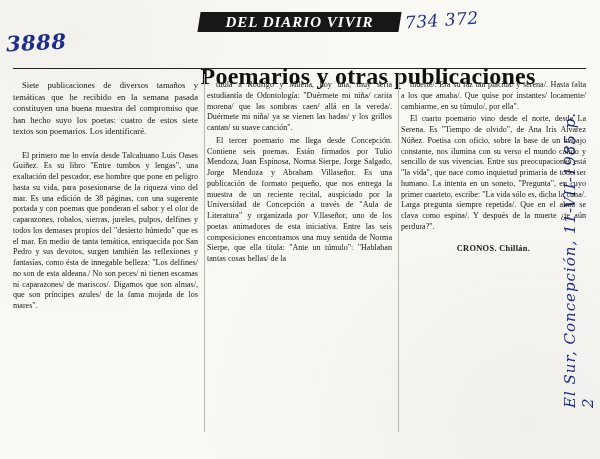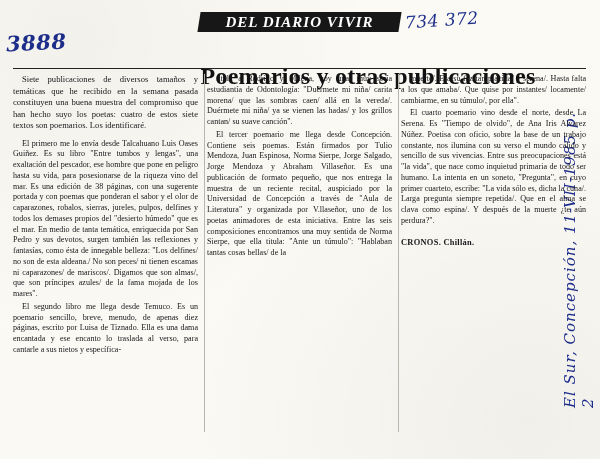--- a/index.html
+++ b/index.html
@@ -109,36 +109,36 @@
     gap:9px;
   }
   .col{
     width:185px;
     font-size:8.1px;
     line-height:1.33;
     text-align:justify;
     color:#17171a;
     position:relative;
   }
-  .col p{margin:0 0 0 0;text-indent:9px;}
+  .col p{margin:6px 0 0 0;text-indent:9px;}
   .col p.first{text-indent:9px;}
   .col p + p{margin-top:2px;}
   .lead{font-size:8.6px;line-height:1.34;text-align:justify;}
 
   .colrule{
     position:absolute;
     top:74px;width:1px;height:358px;
     background:#b9b6ad;
   }
   #cr1{left:204px;}
   #cr2{left:398px;}
 
   .signature{
     margin-top:10px;
-    text-align:left;
+    text-align:center;
     font-size:8.4px;
     font-weight:bold;
     letter-spacing:.3px;
   }
   .spacer{height:7px;}
 </style>
 </head>
 <body>
 
 <div class="page">
@@ -156,21 +156,20 @@
   <div class="rule"></div>
   <div class="colrule" id="cr1"></div>
   <div class="colrule" id="cr2"></div>
 
   <div class="cols">
 
     <div class="col">
       <p class="lead first">Siete publicaciones de diversos tamaños y temáticas que he recibido en la semana pasada constituyen una buena muestra del compromiso que han hecho suyo los poetas: cuatro de estos siete textos son poemarios. Los identificaré.</p>
       <div class="spacer"></div>
       <p>El primero me lo envía desde Talcahuano Luis Oases Guiñez. Es su libro "Entre tumbos y lengas", una exaltación del pescador, ese hombre que pone en peligro hasta su vida, para posesionarse de la riqueza vino del mar. Es una edición de 38 páginas, con una sugerente portada y con poemas que ponderan el sabor y el olor de caparazones, robalos, sierras, jureles, pulpos, delfines y todos los demases propios del "desierto húmedo" que es el mar. En medio de tanta temática, enriquecida por San Pedro y sus devotos, surgen también las reflexiones y fantasías, como ésta de innegable belleza: "Los delfines/ no son de esta aldeana./ No son peces/ ni tienen escamas ni caparazones/ de mariscos/. Digamos que son almas/, que son príncipes azules/ de la fama mojada de los mares".</p>
-      <p>El segundo libro me llega desde Temuco. Es un poemario sencillo, breve, menudo, de apenas diez páginas, escrito por Luisa de Tiznado. Ella es una dama encantada y ese encanto lo traslada al verso, para cantarle a sus nietos y específica-</p>
     </div>
 
     <div class="col">
       <p>titula a Rodrigo y Milena, hoy una, muy sería estudiantía de Odontología: "Duérmete mi niña/ carita morena/ que las sombras caen/ allá en la vereda/. Duérmete mi niña/ ya se vienen las hadas/ y los grillos cantan/ su suave canción".</p>
       <p>El tercer poemario me llega desde Concepción. Contiene seis poemas. Están firmados por Tulio Mendoza, Juan Espinosa, Norma Sierpe, Jorge Salgado, Jorge Mendoza y Abraham Villaseñor. Es una publicación de formato pequeño, que nos entrega la muestra de un reciente recital, auspiciado por la Universidad de Concepción a través de "Aula de Literatura" y organizada por V.llaseñor, uno de los poetas animadores de esta iniciativa. Entre las seis composiciones encontramos una muy sentida de Norma Sierpe, que ella titula: "Ante un túmulo": "Hablaban tantas cosas bellas/ de la</p>
     </div>
 
     <div class="col">
       <p>muerte/. Era su faz tan plácida/ y serena/. Hasta falta a los que amaba/. Que quise por instantes/ locamente/ cambiarme, en su túmulo/, por ella".</p>
       <p>El cuarto poemario vino desde el norte, desde La Serena. Es "Tiempo de olvido", de Ana Iris Alvarez Núñez. Poetisa con oficio, sobre la base de un trabajo constante, nos ilumina con su verso el mundo cálido y sencillo de sus vivencias. Entre sus preocupaciones está "la vida", que nace como inquietud primaria de todo ser humano. La intenta en un soneto, "Pregunta", en cuyo primer cuarteto, escribe: "La vida sólo es, dicha la cuna/. Larga pregunta siempre repetida/. Que en el alma se clava como espina/. Y después de la muerte ¿te aún perdura?".</p>

